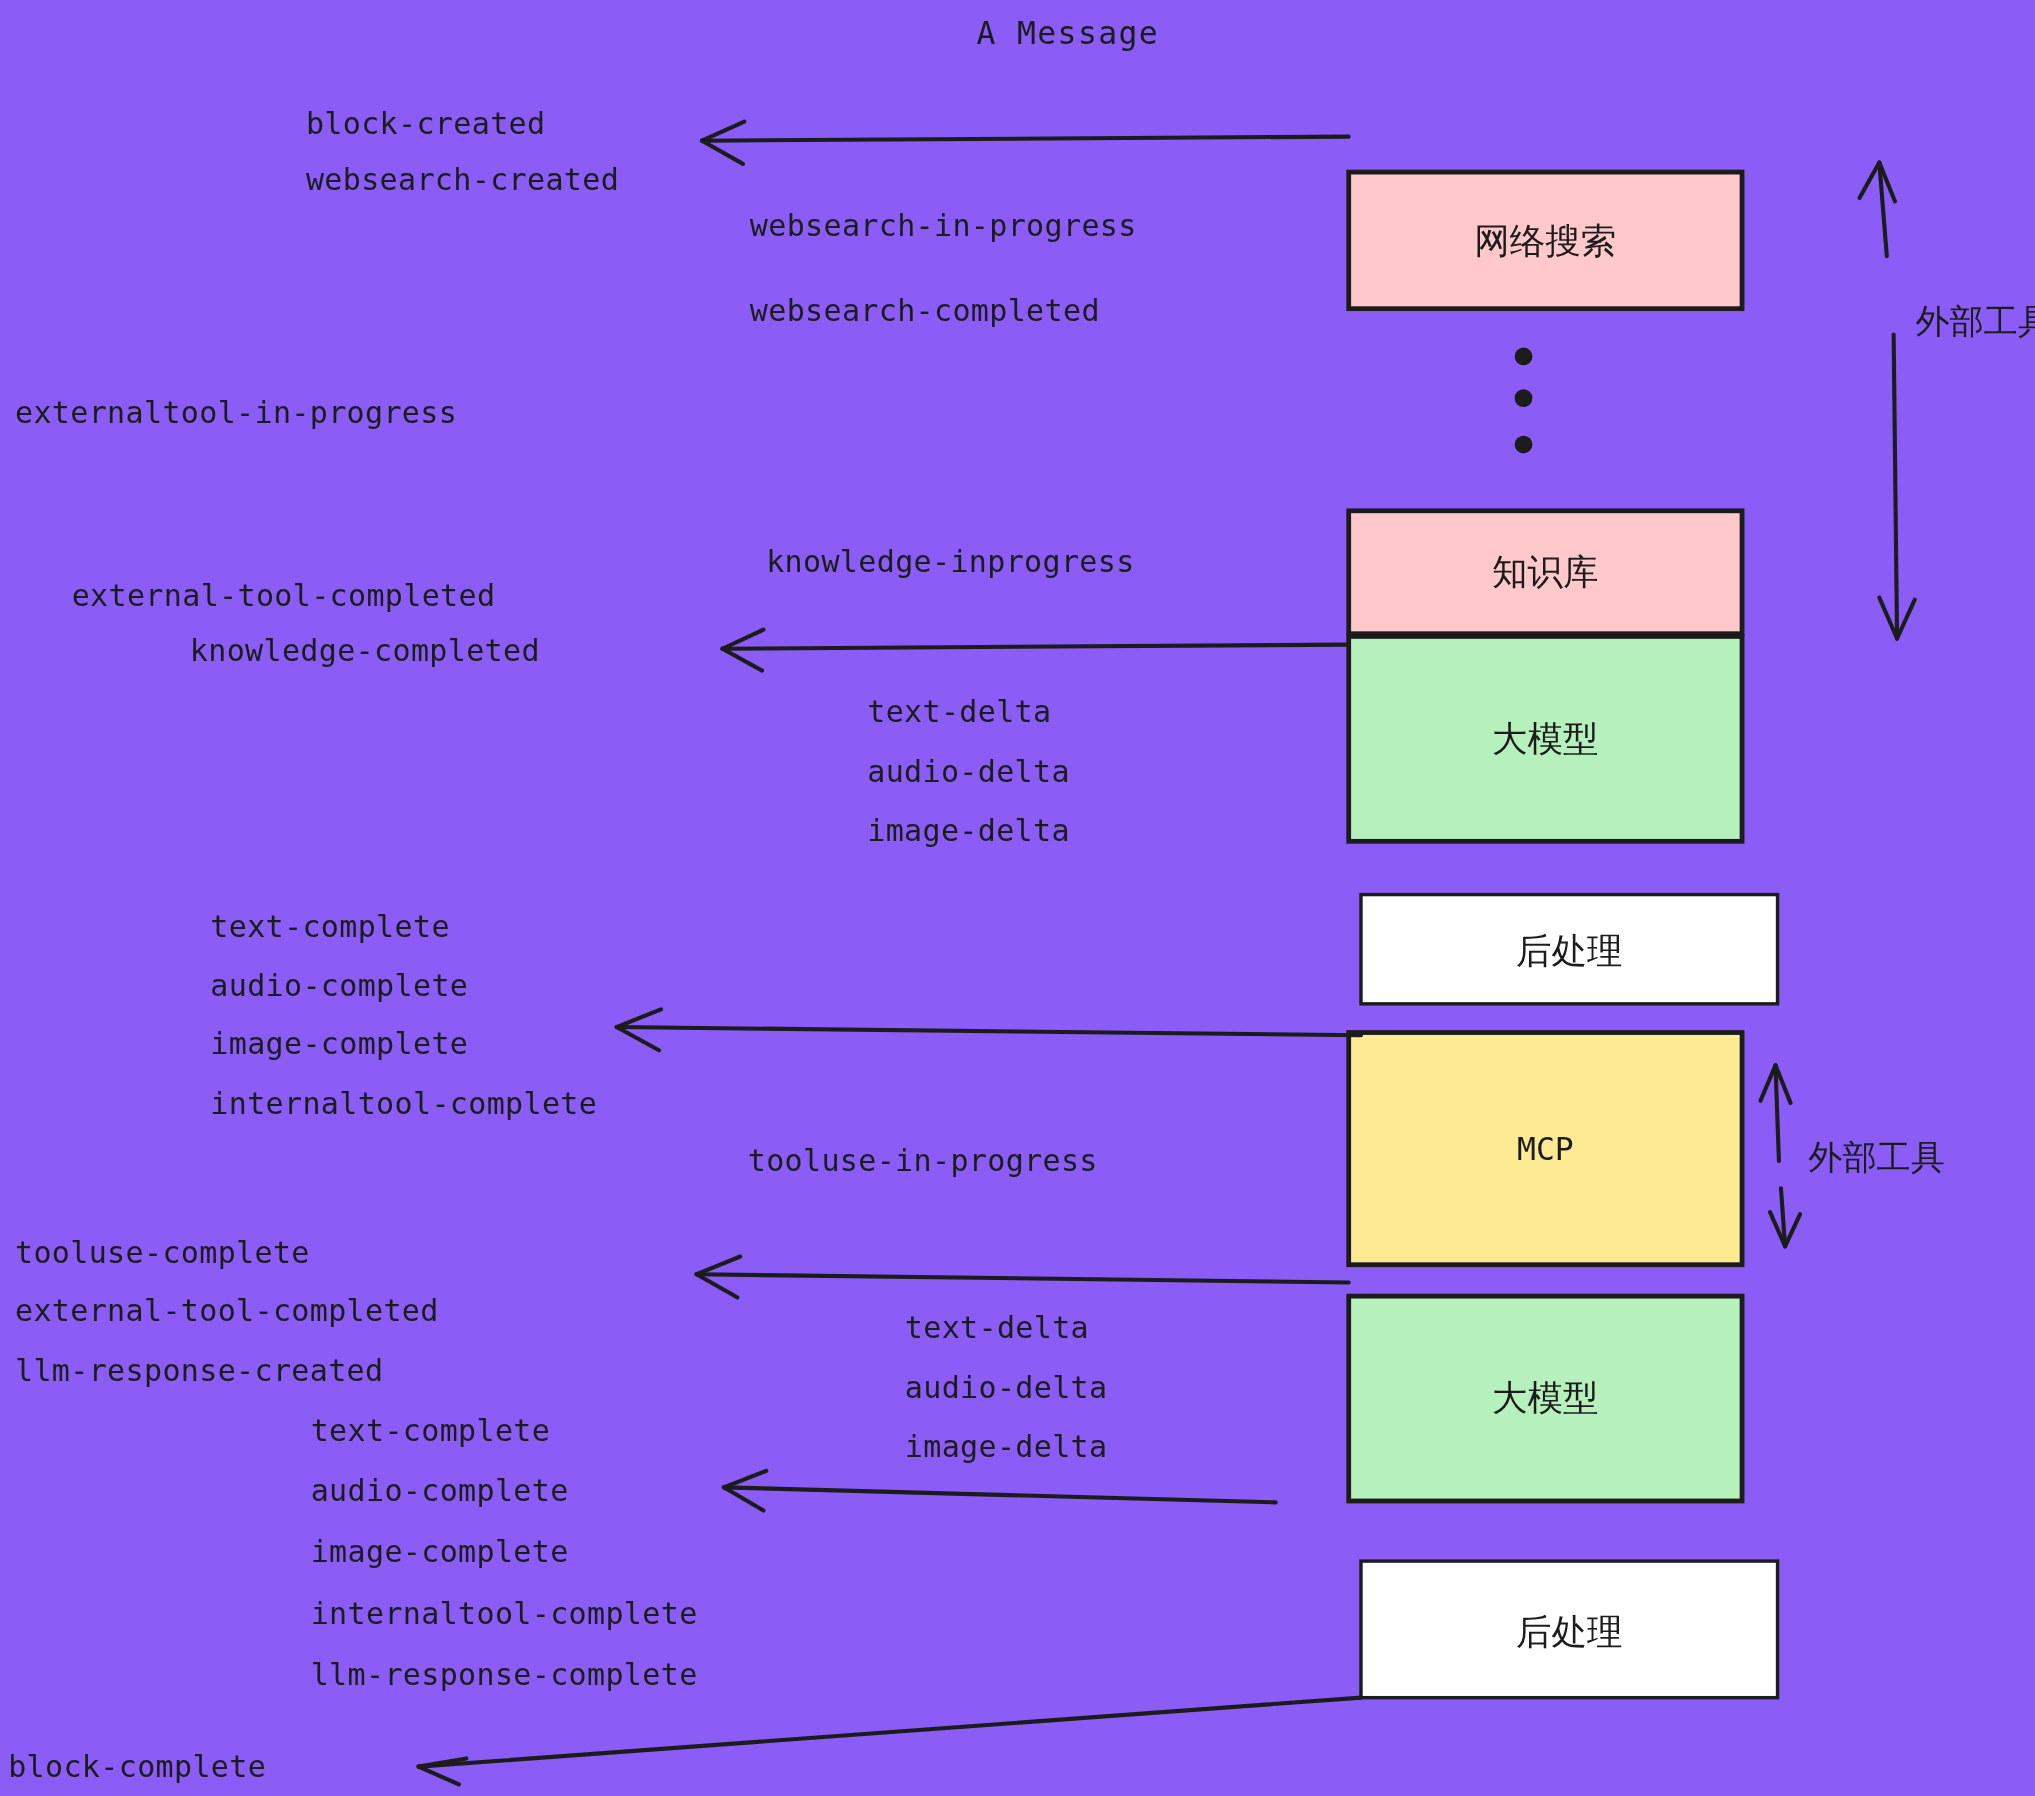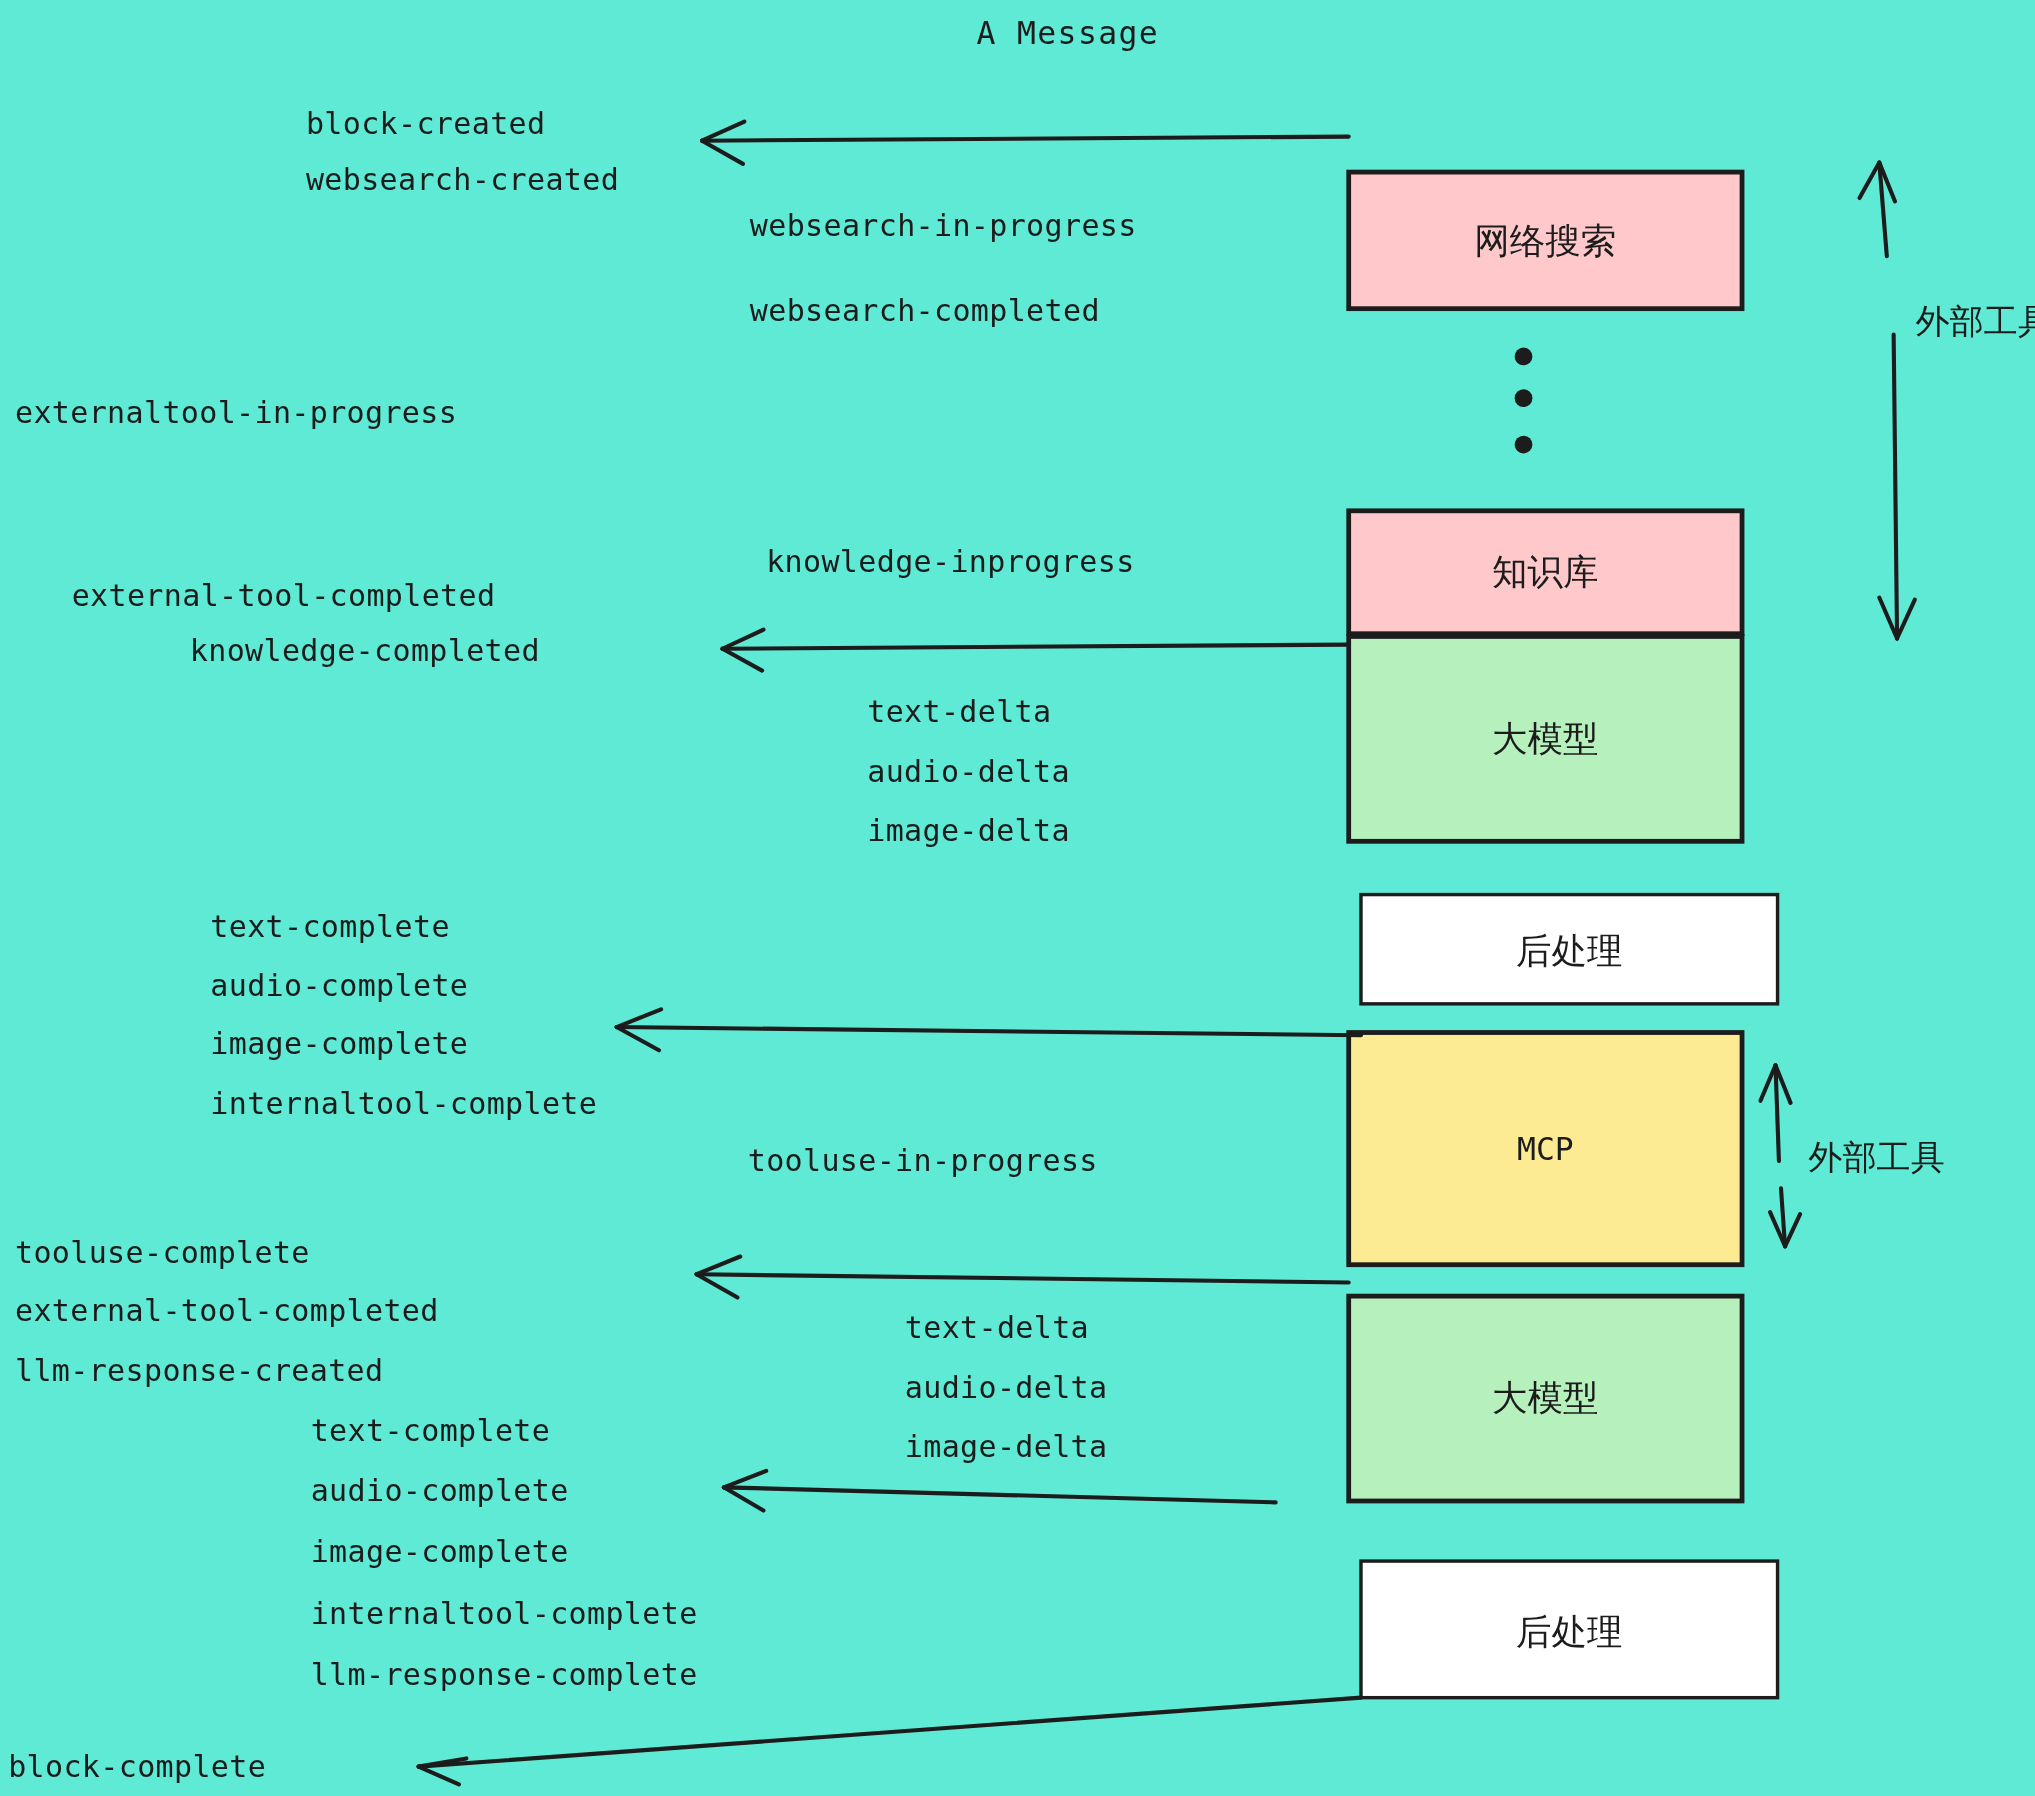--- a/index.html
+++ b/index.html
@@ -7,21 +7,21 @@
     padding: 0;
     background: #ffffff;
   }
   body {
     font-family: "DejaVu Sans Mono", monospace;
   }
   #stage {
     position: relative;
     width: 2035px;
     height: 1796px;
-    background: #5eead4;
+    background: #8b5cf6;
     overflow: hidden;
   }
   svg#canvas {
     position: absolute;
     left: 0;
     top: 0;
     width: 2035px;
     height: 1796px;
   }
   .evt {

